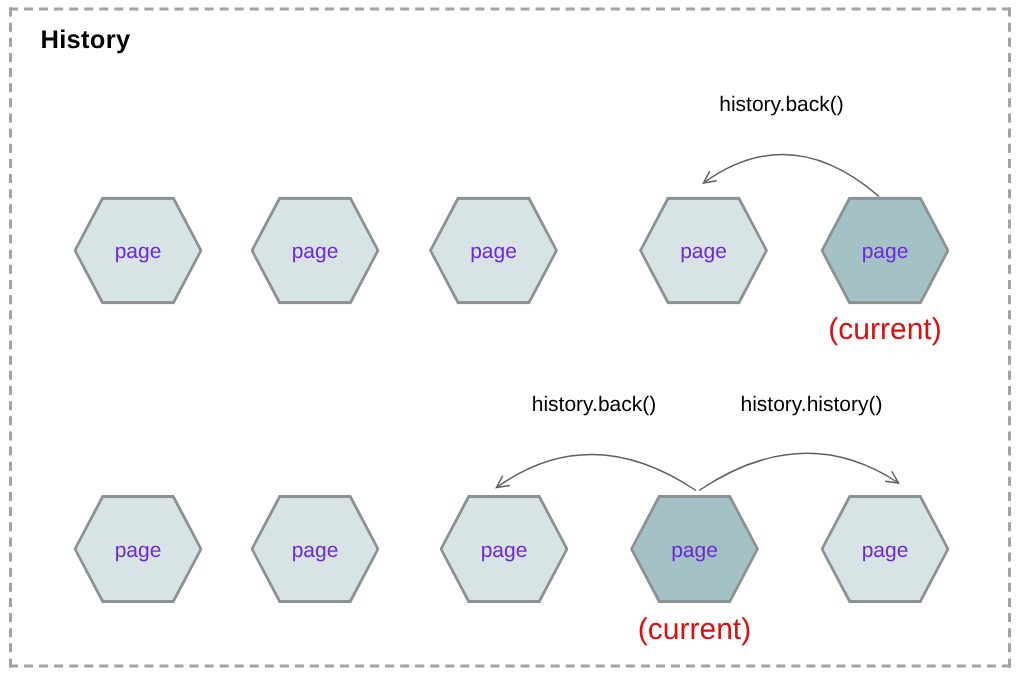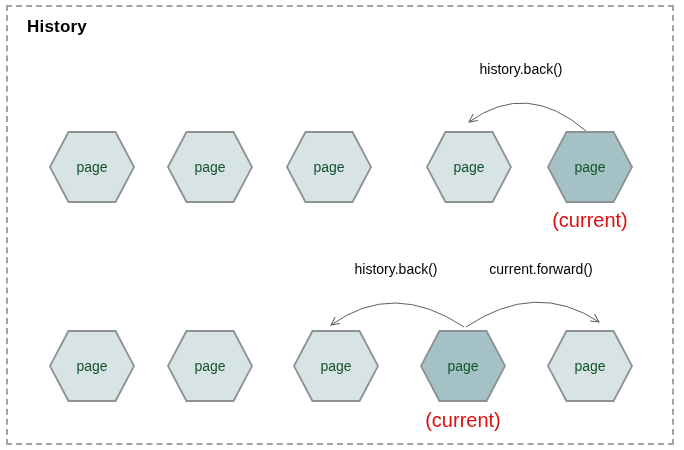--- a/index.html
+++ b/index.html
@@ -36,21 +36,21 @@
   }
   .hex-fill {
     position: absolute;
     inset: 2px;
     clip-path: polygon(0% 50%, 22% 0%, 78% 0%, 100% 50%, 78% 100%, 22% 100%);
     background: var(--page-fill, #d7e3e4);
     display: flex;
     align-items: center;
     justify-content: center;
     font-size: 14px;
-    color: #14532d;
+    color: #6d28d9;
     text-align: center;
   }
   .hex.current .hex-fill {
     background: var(--current-fill, #a4c2c6);
   }
   .arrow-label {
     position: absolute;
     transform: translateX(-50%);
     font-size: 14px;
     color: #000000;
@@ -95,21 +95,21 @@
         <path d="M2,2 L10,6 L2,10"></path>
       </marker>
     </defs>
     <path class="arrow-path" d="M586,131 Q527,80 469,122" marker-end="url(#arrowhead)"></path>
     <path class="arrow-path" d="M464,327 Q394,280 331,325" marker-end="url(#arrowhead)"></path>
     <path class="arrow-path" d="M466,327 Q536,280 599,322" marker-end="url(#arrowhead)"></path>
   </svg>
 
   <div class="arrow-label" style="left:521px; top:61px;">history.back()</div>
   <div class="arrow-label" style="left:396px; top:261px;">history.back()</div>
-  <div class="arrow-label" style="left:541px; top:261px;">current.forward()</div>
+  <div class="arrow-label" style="left:541px; top:261px;">history.history()</div>
 
   <div>
     <div class="hex" style="left:49px; top:131px;">
       <div class="hex-fill">page</div>
     </div>
     <div class="hex" style="left:167px; top:131px;">
       <div class="hex-fill">page</div>
     </div>
     <div class="hex" style="left:286px; top:131px;">
       <div class="hex-fill">page</div>

